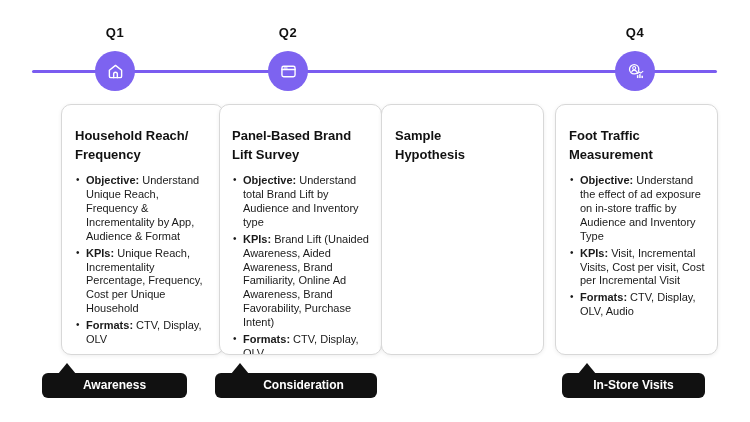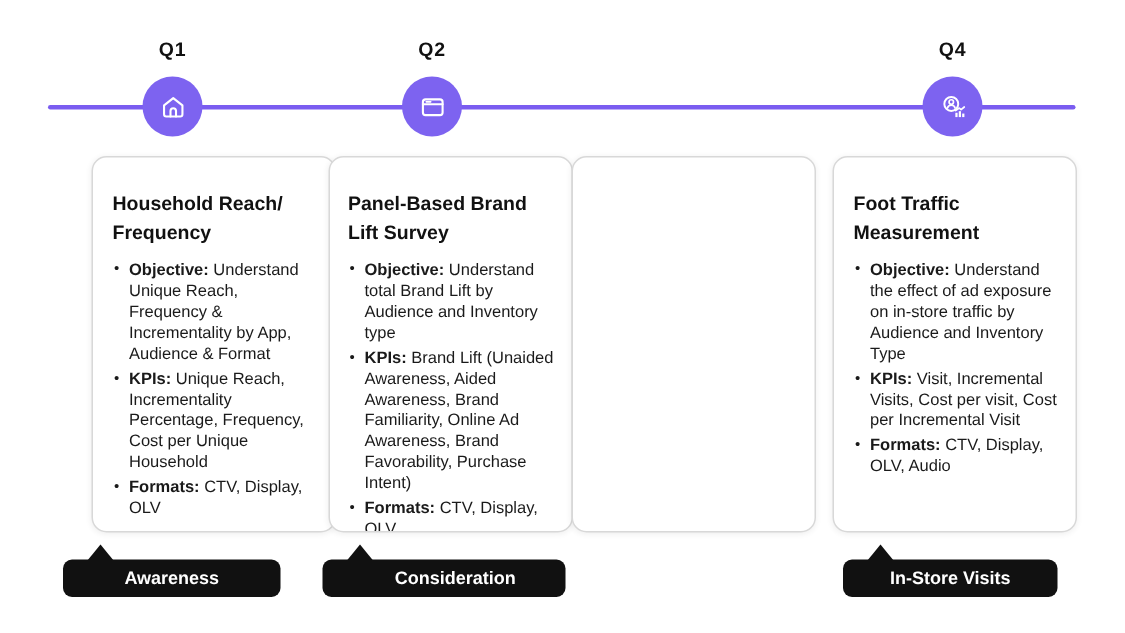--- a/index.html
+++ b/index.html
@@ -142,20 +142,22 @@
     <div class="card-title">Panel-Based Brand
 Lift Survey</div>
     <ul>
       <li><span class="lead">Objective:</span><span> Understand total Brand Lift by Audience and Inventory type</span></li>
       <li><span class="lead">KPIs:</span><span> Brand Lift (Unaided Awareness, Aided Awareness, Brand Familiarity, Online Ad Awareness, Brand Favorability, Purchase Intent)</span></li>
       <li><span class="lead">Formats:</span><span> CTV, Display, OLV</span></li>
     </ul>
   </div>
 
   <div class="card" style="left:381px;">
+    <div class="card-title">Sample
+Hypothesis</div>
   </div>
 
   <div class="card" style="left:555px;">
     <div class="card-title">Foot Traffic
 Measurement</div>
     <ul>
       <li><span class="lead">Objective:</span><span> Understand the effect of ad exposure on in-store traffic by Audience and Inventory Type</span></li>
       <li><span class="lead">KPIs:</span><span> Visit, Incremental Visits, Cost per visit, Cost per Incremental Visit</span></li>
       <li><span class="lead">Formats:</span><span> CTV, Display, OLV, Audio</span></li>
     </ul>

